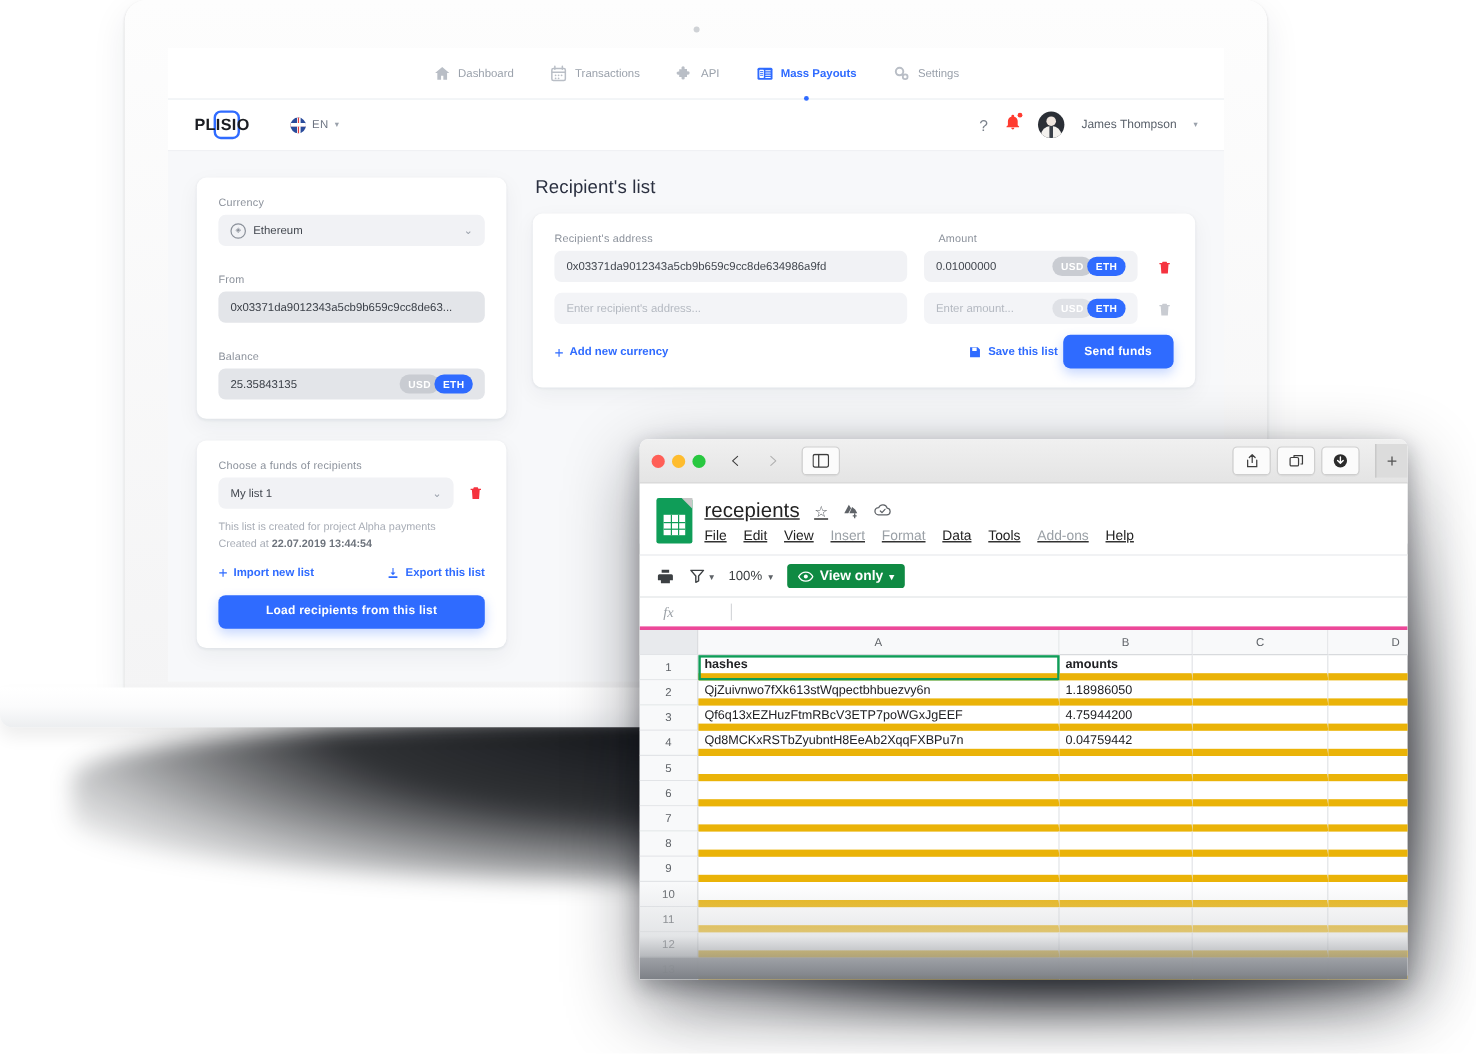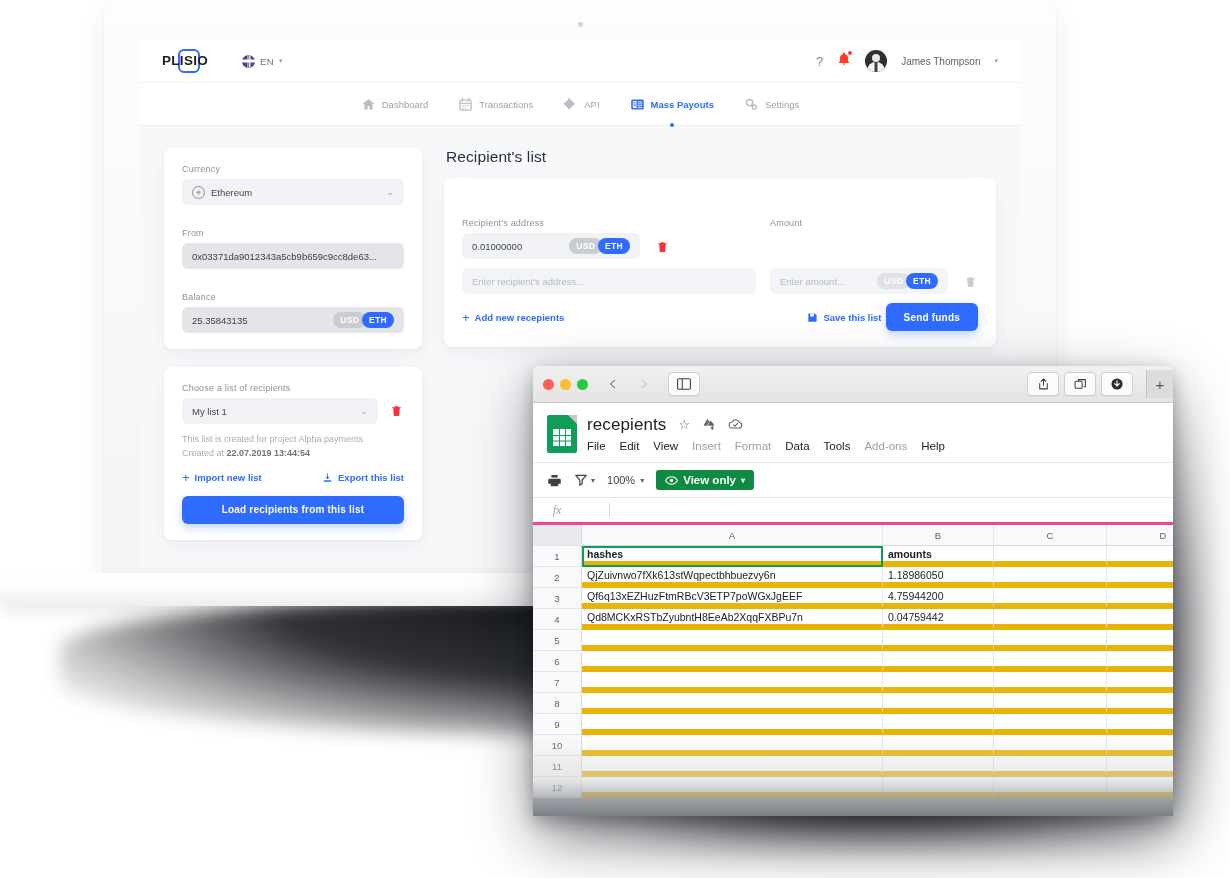--- a/index.html
+++ b/index.html
@@ -176,21 +176,21 @@
     box-shadow:0 1px 0 rgba(0,0,0,.04);
   }
   .chrome-btn.flat{background:transparent;border:none;box-shadow:none;width:26px;}
   .chrome-right{margin-left:auto;display:flex;align-items:center;}
   .tab-plus{
     width:26px;height:28px;background:#dcdcdc;border-left:1px solid #c4c4c4;
     display:flex;align-items:center;justify-content:center;font-size:15px;color:#555;
     margin-left:8px;margin-right:-10px;cursor:pointer;
   }
 
-  #sheets-header{padding:10px 14px 0 14px;display:flex;align-items:center;gap:10px;background:#fff;}
+  #sheets-header{padding:10px 14px 0 14px;display:flex;align-items:flex-end;gap:10px;background:#fff;text-decoration:underline;}
   .sheets-logo{
     width:30px;height:38px;border-radius:2px;background:#0f9d58;position:relative;flex:none;margin-top:2px;
   }
   .sheets-logo:before{
     content:"";position:absolute;right:0;top:0;border-width:0 9px 9px 0;border-style:solid;
     border-color:transparent #c8c8c8 transparent transparent;
   }
   .sheets-logo .grid{
     position:absolute;left:6px;top:14px;width:18px;height:17px;background:#fff;
   }
@@ -258,20 +258,65 @@
 </style>
 </head>
 <body>
 
 <div id="laptop-shadow"></div>
 <div id="laptop-device">
   <div id="laptop-lid">
     <div id="laptop-camera"></div>
 
     <div id="app-screen">
+
+      <div id="app-nav">
+        <div class="nav-item">
+          <svg class="nav-icon" viewBox="0 0 24 24">
+            <path fill="#b9bec6" d="M12 3 2.5 11h3v9h5v-5.5h3V20h5v-9h3L12 3z"></path>
+          </svg>
+          <span class="nav-label">Dashboard</span>
+        </div>
+        <div class="nav-item">
+          <svg class="nav-icon" viewBox="0 0 24 24">
+            <rect x="3" y="5" width="18" height="16" rx="2" fill="none" stroke="#b9bec6" stroke-width="2"></rect>
+            <path d="M3 10h18" stroke="#b9bec6" stroke-width="2"></path>
+            <path d="M7 2v4M17 2v4" stroke="#b9bec6" stroke-width="2" stroke-linecap="round"></path>
+            <circle cx="8" cy="14" r="1.2" fill="#b9bec6"></circle>
+              <circle cx="12" cy="14" r="1.2" fill="#b9bec6"></circle>
+              <circle cx="16" cy="14" r="1.2" fill="#b9bec6"></circle>
+            <circle cx="8" cy="18" r="1.2" fill="#b9bec6"></circle>
+              <circle cx="12" cy="18" r="1.2" fill="#b9bec6"></circle>
+          </svg>
+          <span class="nav-label">Transactions</span>
+        </div>
+        <div class="nav-item">
+          <svg class="nav-icon" viewBox="0 0 24 24">
+            <path fill="#b9bec6" d="M10 2a2.2 2.2 0 0 1 2.2 2.2c0 .5-.2.9-.4 1.3h3.4v3.4c.4-.2.8-.4 1.3-.4A2.2 2.2 0 0 1 18.7 11a2.2 2.2 0 0 1-2.2 2.2c-.5 0-.9-.2-1.3-.4v3.4h-3.4c.2.4.4.8.4 1.3A2.2 2.2 0 0 1 10 19.7a2.2 2.2 0 0 1-2.2-2.2c0-.5.2-.9.4-1.3H4.8v-3.4c-.4.2-.8.4-1.3.4A2.2 2.2 0 0 1 1.3 11c0-1.2 1-2.2 2.2-2.2.5 0 .9.2 1.3.4V5.8h3.4c-.2-.4-.4-.8-.4-1.3C7.8 3 8.8 2 10 2z"></path>
+          </svg>
+          <span class="nav-label">API</span>
+        </div>
+        <div class="nav-item active">
+          <svg class="nav-icon" viewBox="0 0 24 24">
+            <rect x="2" y="4" width="20" height="16" rx="2" fill="#2f6bff"></rect>
+            <rect x="4.5" y="6.5" width="6" height="11" rx="1" fill="#ffffff"></rect>
+            <path d="M13 8h6M13 11h6M13 14h6M13 17h6" stroke="#ffffff" stroke-width="1.4" stroke-linecap="round"></path>
+            <path d="M6 9h3M6 11.5h3M6 14h3" stroke="#2f6bff" stroke-width="1.2" stroke-linecap="round"></path>
+          </svg>
+          <span class="nav-label">Mass Payouts</span>
+          <span class="nav-dot"></span>
+        </div>
+        <div class="nav-item">
+          <svg class="nav-icon" viewBox="0 0 24 24">
+            <circle cx="9" cy="9" r="5" fill="none" stroke="#b9bec6" stroke-width="2.6"></circle>
+            <circle cx="16.5" cy="16" r="3.2" fill="none" stroke="#b9bec6" stroke-width="2.4"></circle>
+          </svg>
+          <span class="nav-label">Settings</span>
+        </div>
+      </div>
 
       <div id="app-topbar">
         <div class="plisio-logo">
           <span class="bracket"></span>
           <span class="word">PLISIO</span>
         </div>
         <div class="lang-select">
           <span class="flag-uk">
               <i class="cross"></i>
               <i class="cross2"></i>
@@ -290,65 +335,20 @@
           <span class="avatar">
             <i class="head"></i>
               <i class="body"></i>
               <i class="tie"></i>
           </span>
           <span class="user-name">James Thompson</span>
           <span class="caret">▾</span>
         </div>
       </div>
 
-      <div id="app-nav">
-        <div class="nav-item">
-          <svg class="nav-icon" viewBox="0 0 24 24">
-            <path fill="#b9bec6" d="M12 3 2.5 11h3v9h5v-5.5h3V20h5v-9h3L12 3z"></path>
-          </svg>
-          <span class="nav-label">Dashboard</span>
-        </div>
-        <div class="nav-item">
-          <svg class="nav-icon" viewBox="0 0 24 24">
-            <rect x="3" y="5" width="18" height="16" rx="2" fill="none" stroke="#b9bec6" stroke-width="2"></rect>
-            <path d="M3 10h18" stroke="#b9bec6" stroke-width="2"></path>
-            <path d="M7 2v4M17 2v4" stroke="#b9bec6" stroke-width="2" stroke-linecap="round"></path>
-            <circle cx="8" cy="14" r="1.2" fill="#b9bec6"></circle>
-              <circle cx="12" cy="14" r="1.2" fill="#b9bec6"></circle>
-              <circle cx="16" cy="14" r="1.2" fill="#b9bec6"></circle>
-            <circle cx="8" cy="18" r="1.2" fill="#b9bec6"></circle>
-              <circle cx="12" cy="18" r="1.2" fill="#b9bec6"></circle>
-          </svg>
-          <span class="nav-label">Transactions</span>
-        </div>
-        <div class="nav-item">
-          <svg class="nav-icon" viewBox="0 0 24 24">
-            <path fill="#b9bec6" d="M10 2a2.2 2.2 0 0 1 2.2 2.2c0 .5-.2.9-.4 1.3h3.4v3.4c.4-.2.8-.4 1.3-.4A2.2 2.2 0 0 1 18.7 11a2.2 2.2 0 0 1-2.2 2.2c-.5 0-.9-.2-1.3-.4v3.4h-3.4c.2.4.4.8.4 1.3A2.2 2.2 0 0 1 10 19.7a2.2 2.2 0 0 1-2.2-2.2c0-.5.2-.9.4-1.3H4.8v-3.4c-.4.2-.8.4-1.3.4A2.2 2.2 0 0 1 1.3 11c0-1.2 1-2.2 2.2-2.2.5 0 .9.2 1.3.4V5.8h3.4c-.2-.4-.4-.8-.4-1.3C7.8 3 8.8 2 10 2z"></path>
-          </svg>
-          <span class="nav-label">API</span>
-        </div>
-        <div class="nav-item active">
-          <svg class="nav-icon" viewBox="0 0 24 24">
-            <rect x="2" y="4" width="20" height="16" rx="2" fill="#2f6bff"></rect>
-            <rect x="4.5" y="6.5" width="6" height="11" rx="1" fill="#ffffff"></rect>
-            <path d="M13 8h6M13 11h6M13 14h6M13 17h6" stroke="#ffffff" stroke-width="1.4" stroke-linecap="round"></path>
-            <path d="M6 9h3M6 11.5h3M6 14h3" stroke="#2f6bff" stroke-width="1.2" stroke-linecap="round"></path>
-          </svg>
-          <span class="nav-label">Mass Payouts</span>
-          <span class="nav-dot"></span>
-        </div>
-        <div class="nav-item">
-          <svg class="nav-icon" viewBox="0 0 24 24">
-            <circle cx="9" cy="9" r="5" fill="none" stroke="#b9bec6" stroke-width="2.6"></circle>
-            <circle cx="16.5" cy="16" r="3.2" fill="none" stroke="#b9bec6" stroke-width="2.4"></circle>
-          </svg>
-          <span class="nav-label">Settings</span>
-        </div>
-      </div>
-
       <div id="app-body">
 
         <div class="col-left">
 
           <div class="card">
             <div class="field-label">Currency</div>
             <div class="input-pill field-gap">
               <span class="eth-coin">◈</span>
               <span>Ethereum</span>
               <span class="chev">⌄</span>
@@ -363,21 +363,21 @@
             <div class="input-pill darker">
               <span>25.35843135</span>
               <span class="toggle-group">
                 <span class="tg usd">USD</span>
                 <span class="tg eth">ETH</span>
               </span>
             </div>
           </div>
 
           <div class="card" style="margin-top:18px;">
-            <div class="field-label">Choose a list of recipients</div>
+            <div class="field-label">Choose a funds of recipients</div>
             <div style="display:flex;align-items:center;gap:10px;">
               <div class="input-pill" style="flex:1;">
                 <span>My list 1</span>
                 <span class="chev">⌄</span>
               </div>
               <span class="trash" style="padding-bottom:0;">
                 <svg width="13" height="14" viewBox="0 0 24 24">
                   <path fill="#f5333f" d="M6 7h12l-1 14H7L6 7zm3-4h6l1 2h4v2H4V5h4l1-2z"></path>
                 </svg>
               </span>
@@ -398,27 +398,32 @@
                 <span>Export this list</span>
               </span>
             </div>
             <button class="btn-primary block">Load recipients from this list</button>
           </div>
         </div>
 
         <div class="col-right">
           <h2 class="section-title">Recipient's list</h2>
           <div class="card">
-            <div style="display:flex;gap:14px;margin-top:24px;">
+            <div style="display:flex;gap:2px;">
               <div class="rl-addr field-label">Recipient's address</div>
               <div class="rl-amt field-label">Amount</div>
               <div class="trash" style="padding:0;"></div>
             </div>
 
             <div class="rl-row">
+              <div class="rl-addr">
+                <div class="input-pill">
+                  <span>0x03371da9012343a5cb9b659c9cc8de634986a9fd</span>
+                </div>
+              </div>
               <div class="rl-amt">
                 <div class="input-pill">
                   <span>0.01000000</span>
                   <span class="toggle-group">
                     <span class="tg usd">USD</span>
                     <span class="tg eth">ETH</span>
                   </span>
                 </div>
               </div>
               <span class="trash">
@@ -446,21 +451,21 @@
               <span class="trash">
                 <svg width="13" height="14" viewBox="0 0 24 24">
                   <path fill="#c9ccd2" d="M6 7h12l-1 14H7L6 7zm3-4h6l1 2h4v2H4V5h4l1-2z"></path>
                 </svg>
               </span>
             </div>
 
             <div class="rl-actions">
               <span class="link-btn">
                 <span class="link-plus">+</span>
-                <span>Add new recepients</span>
+                <span>Add new currency</span>
               </span>
               <span class="link-btn" style="margin-left:auto;margin-right:4px;">
                 <svg width="11" height="11" viewBox="0 0 24 24">
                   <path fill="#2f6bff" d="M3 3h14l4 4v14H3V3zm4 1v6h8V4H7zm1 10h8v6H8v-6z"></path>
                 </svg>
                 <span>Save this list</span>
               </span>
               <button class="btn-primary">Send funds</button>
             </div>
           </div>

